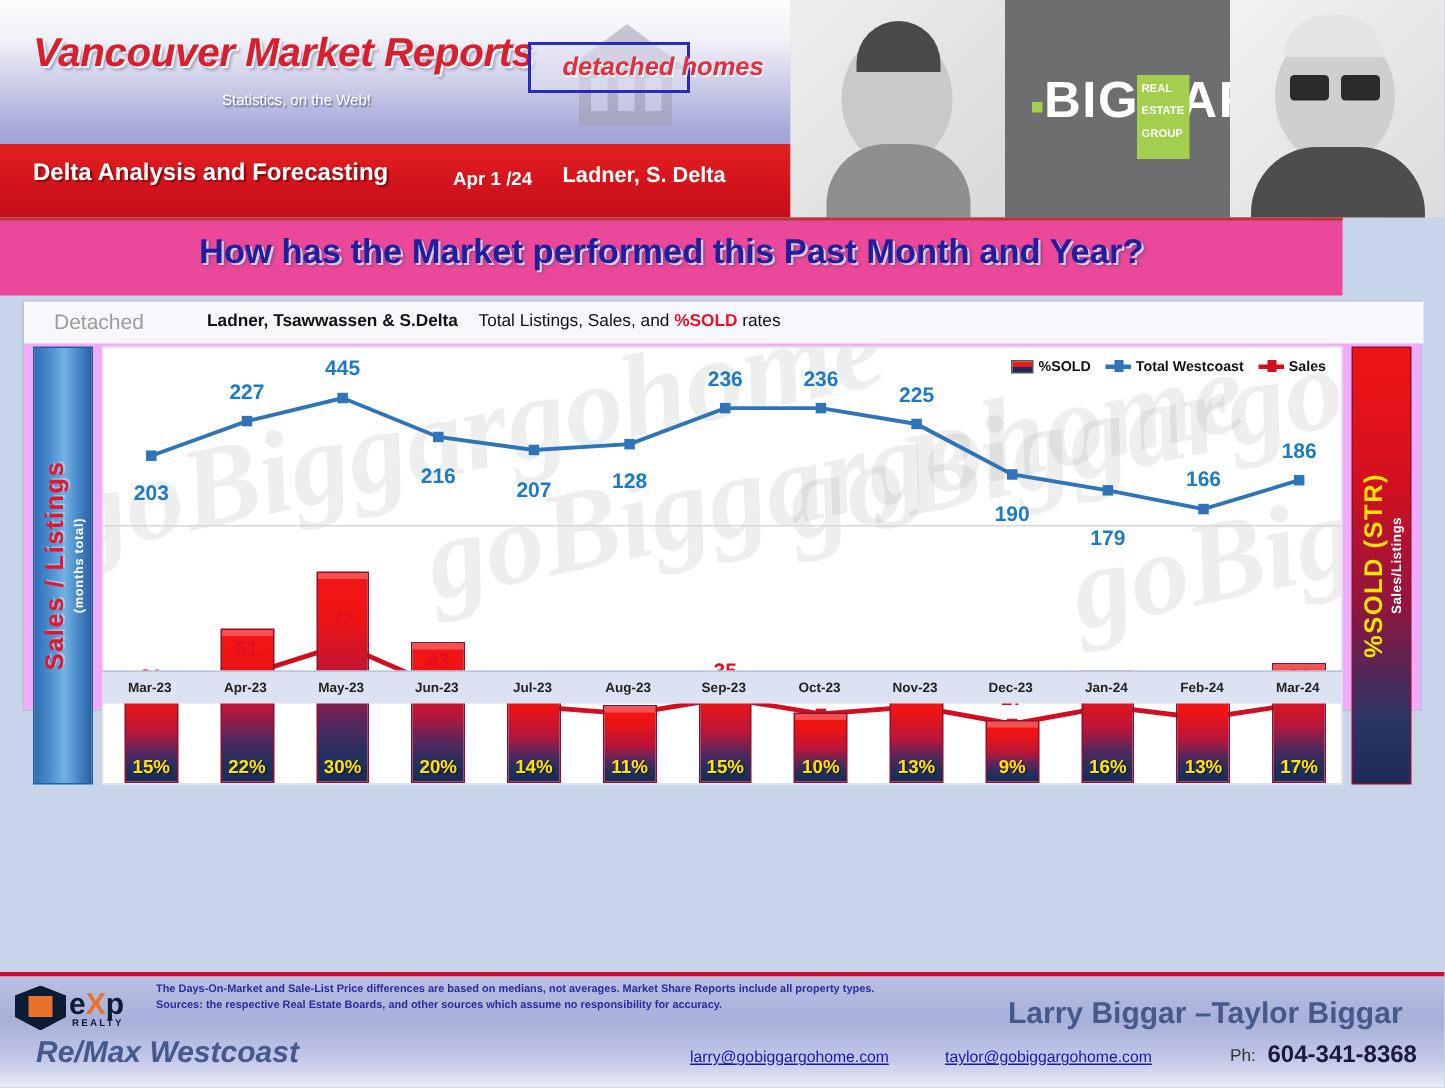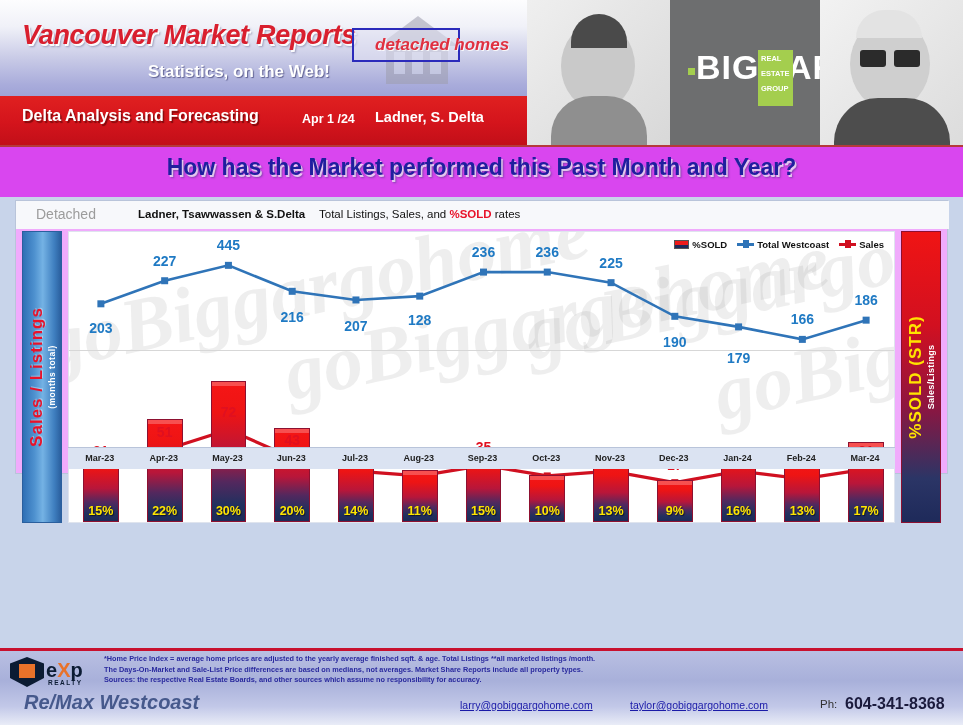--- a/index.html
+++ b/index.html
@@ -19,21 +19,21 @@
   }
   .hdr-title{
     position:absolute; left:22px; top:20px;
     font-size:27px; font-weight:bold; font-style:italic;
     color:#d91f2e; letter-spacing:-0.3px;
     text-shadow:1.5px 1.5px 0 rgba(255,255,255,.95), 2.5px 2.5px 2px rgba(90,90,130,.45);
     white-space:nowrap;
   }
   .hdr-sub{
     position:absolute; left:148px; top:62px;
-    font-size:17px; font-weight:bold; color:#ffffff;
+    font-size:10px; font-weight:normal; color:#ffffff;
     text-shadow:1px 1px 1px rgba(70,70,120,.75);
     white-space:nowrap;
   }
   .badge-wrap{ position:absolute; left:352px; top:14px; width:122px; height:72px; }
   .house{
     position:absolute; left:22px; top:2px; width:86px; height:68px;
     opacity:.55;
   }
   .house-roof{
     position:absolute; left:4px; top:0; width:0; height:0;
@@ -88,22 +88,22 @@
     font-size:34px; font-weight:bold; color:#ffffff; letter-spacing:1px;
     font-family:"Liberation Sans", sans-serif;
   }
   .logo-green{ position:absolute; left:88px; top:50px; width:35px; height:56px; background:#a4ce4e; }
   .logo-green span{
     position:absolute; left:3px; font-size:7.5px; font-weight:bold; color:#ffffff; line-height:9px;
   }
 
   
   .title-banner{
-    position:absolute; left:0; top:145px; width:963px; height:52px;
-    background:#d946ef; border-top:2px solid #b43a3a;text-decoration:underline;
+    position:absolute; left:0; top:145px; width:895px; height:52px;
+    background:#ec4899; border-top:2px solid #b43a3a;text-decoration:underline;
   }
   .title-banner .t{
     position:absolute; left:0; right:0; top:7px; text-align:center;
     font-size:23px; font-weight:bold; color:#1f1f9e;
     text-shadow:1.5px 1.5px 0 rgba(255,255,255,.7), 2.5px 2.5px 2px rgba(60,60,120,.5);
   }
 
   
   .panel{
     position:absolute; left:15px; top:200px; width:933px; height:274px;
@@ -495,22 +495,22 @@
 
 <div class="foot-div"></div>
 <div class="footer">
   <div class="exp">
     <div class="exp-shield"></div>
     <div class="exp-house"></div>
     <div class="exp-txt">e<i>X</i>p</div>
     <div class="exp-sub">REALTY</div>
   </div>
   <div class="disc">
-    <div>*Home Price Index = average home prices are adjusted to the yearly average finished sqft. &amp; age.  Total Listings **all marketed listings /month.</div>
     <div>The Days-On-Market and Sale-List Price differences are based on medians, not averages. Market Share Reports include all property types.</div>
     <div>Sources:  the respective Real Estate Boards, and other sources which assume no responsibility for accuracy.</div>
   </div>
   <div class="remax">Re/Max Westcoast</div>
   <div class="mail1">larry@gobiggargohome.com</div>
   <div class="mail2">taylor@gobiggargohome.com</div>
+  <div class="agents">Larry Biggar –Taylor Biggar</div>
   <div class="ph-lab">Ph:</div>
   <div class="ph-num">604-341-8368</div>
 </div>
 
 </body></html>

